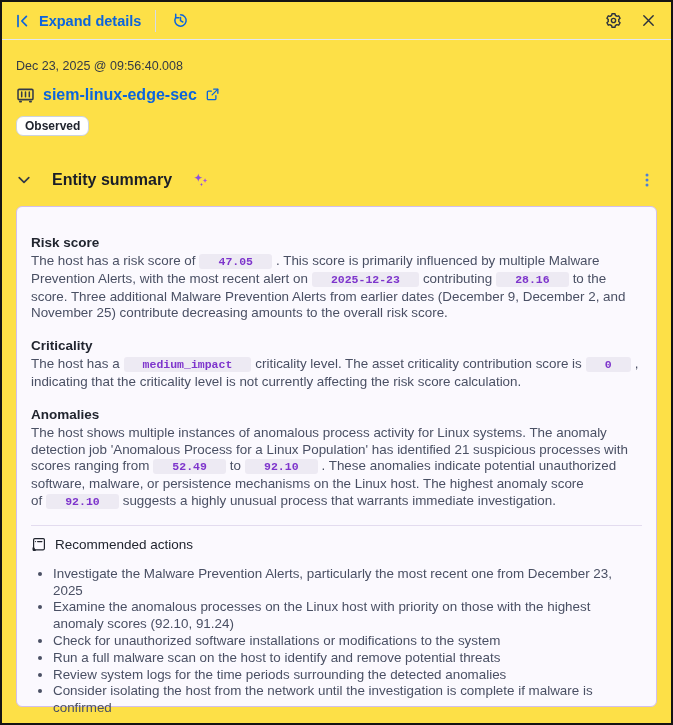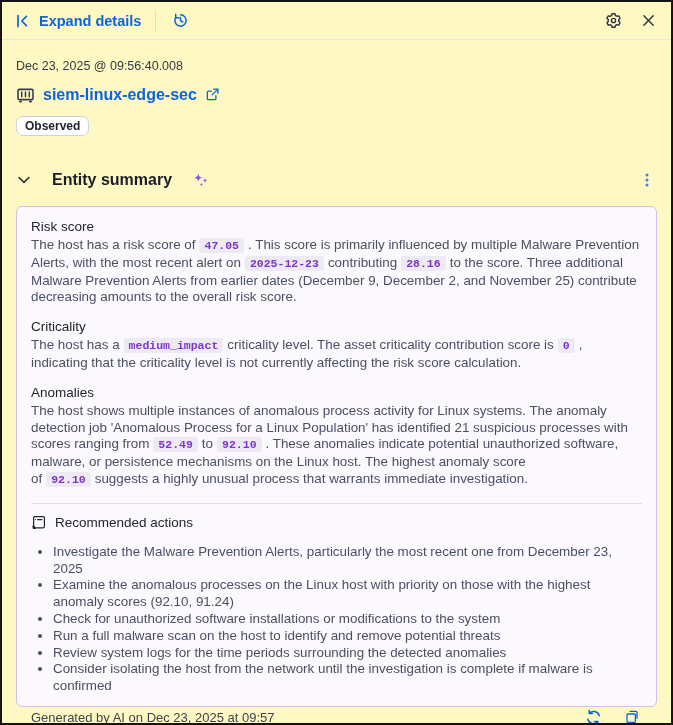--- a/index.html
+++ b/index.html
@@ -1,18 +1,18 @@
 <!DOCTYPE html>
 <html><head>
 <meta charset="utf-8">
 <style>
   html,body{margin:0;padding:0;background:#fff;}
   .window{
     width:673px;height:725px;box-sizing:border-box;
-    border:2px solid #141414;background:#fef9c3;
+    border:2px solid #141414;background:#fde047;
     font-family:"Liberation Sans",sans-serif;
     display:flex;flex-direction:column;overflow:hidden;
   }
   
   .topbar{flex:0 0 auto;height:37px;border-bottom:1px solid #e2e7f0;display:flex;align-items:center;padding:0 13px;}
   .tb-left{display:flex;align-items:center;gap:9px;}
   .expand-btn{display:flex;align-items:center;gap:8px;color:#0b64dd;font-weight:700;font-size:14.5px;background:none;border:none;padding:0;cursor:pointer;font-family:inherit;}
   .vdiv{width:1px;height:22px;background:#d6dce8;margin:0 5px;}
   .icon-btn{background:none;border:none;padding:2px;display:flex;align-items:center;cursor:pointer;}
   .tb-right{margin-left:auto;display:flex;align-items:center;gap:15px;}
@@ -22,23 +22,23 @@
   .timestamp{font-size:12.5px;color:#343a46;margin:5px 0 12px;}
   .title-row{display:flex;align-items:center;gap:8px;}
   .host-name{font-size:16px;font-weight:700;color:#0b64dd;}
   .badge{display:inline-block;width:fit-content;border:1px solid #ccd3e0;border-radius:7px;padding:2px 8px;font-size:12px;font-weight:600;color:#20242e;margin-top:12px;background:#fff;}
   .summary-head{display:flex;align-items:center;gap:20px;margin-top:34px;}
   .chevron-btn{background:none;border:none;padding:0;display:flex;cursor:pointer;}
   .summary-title{font-size:16px;font-weight:700;color:#1a1e28;}
   .kebab-btn{margin-left:auto;background:none;border:none;padding:2px;display:flex;cursor:pointer;}
   
   .panel{margin-top:16px;border:1px solid #d2bfec;border-radius:6px;background:#fbf9fe;padding:12px 14px;display:flex;flex-direction:column;flex:1;min-height:0;}
-  .sec h3{font-size:13.5px;font-weight:400;color:#21252f;margin:0 0 3px;}
+  .sec h3{font-size:13.5px;font-weight:700;color:#21252f;margin:16px 0 3px;}
   .sec p{font-size:13.4px;line-height:16.8px;color:#4a5064;margin:0 0 13px;}
-  code.chip{font-family:"Liberation Mono","DejaVu Sans Mono",monospace;font-weight:700;font-size:11.5px;color:#7e35cc;background:#edeaf3;border-radius:3px;padding:1px 5px;margin:0 4px;white-space:nowrap;}
+  code.chip{font-family:"Liberation Mono","DejaVu Sans Mono",monospace;font-weight:700;font-size:11.5px;color:#7e35cc;background:#edeaf3;border-radius:3px;padding:1px 19px;margin:0 4px;white-space:nowrap;}
   .divider{border:none;border-top:1px solid #e3dcef;margin:1px 0 11px;}
   .rec-head{display:flex;align-items:center;gap:8px;font-size:13.5px;font-weight:400;color:#21252f;margin-bottom:13px;}
   ul.rec{margin:0;padding-left:22px;font-size:13.4px;line-height:16.8px;color:#4a5064;}
   ul.rec li{margin:0;}
   .panel-footer{margin-top:auto;display:flex;align-items:center;font-size:13px;color:#3e4350;padding-top:12px;text-align:center;}
   .pf-icons{margin-left:auto;display:flex;align-items:center;gap:18px;}
 </style>
 </head>
 <body>
 

